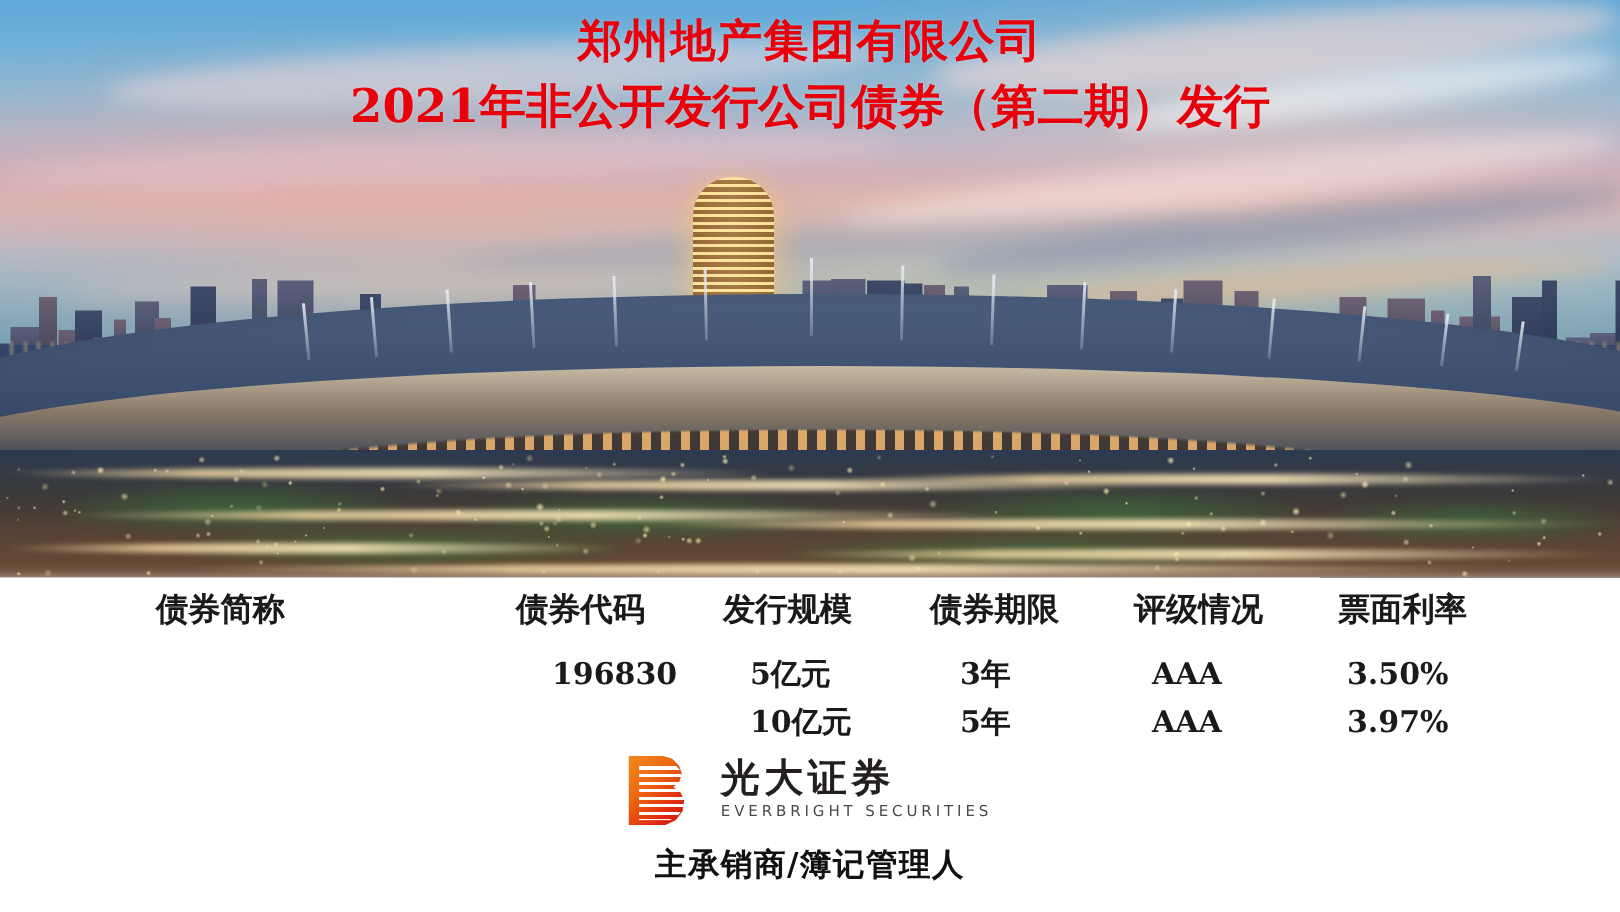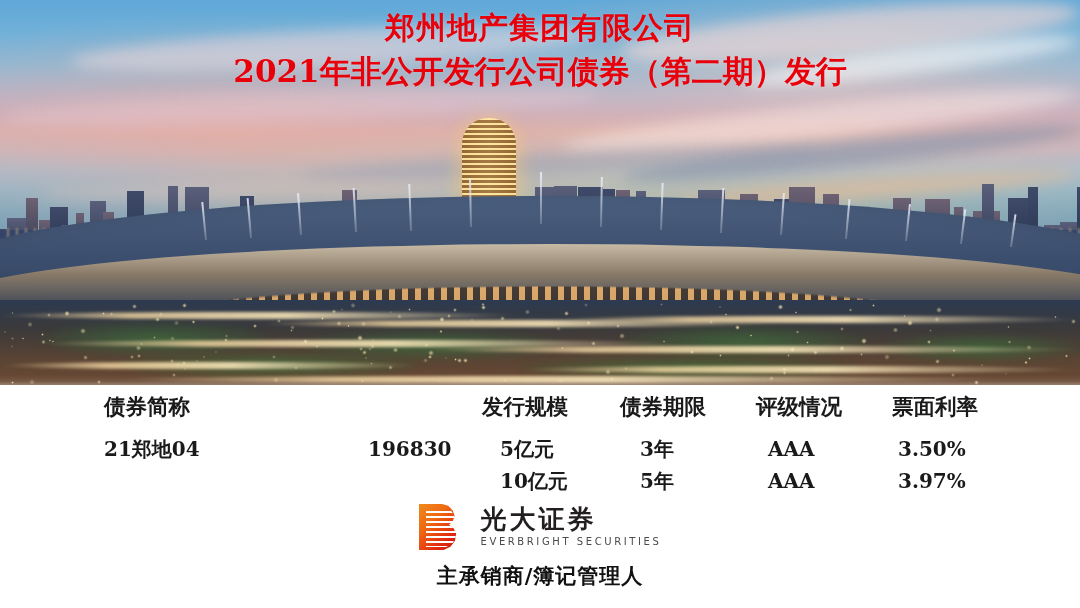--- a/index.html
+++ b/index.html
@@ -609,28 +609,28 @@
 
   <div class="title-block">
     <div class="title-line1">郑州地产集团有限公司</div>
     <div class="title-line2">2021年非公开发行公司债券（第二期）发行</div>
   </div>
 
   <div class="table-area">
 
     <div class="trow head">
       <div class="cell head c0">债券简称</div>
+      <div class="cell head c1">债券代码</div>
       <div class="cell head c3">债券期限</div>
       <div class="cell head c2">发行规模</div>
       <div class="cell head c4">评级情况</div>
       <div class="cell head c5">票面利率</div>
     </div>
 
     <div class="trow r0">
-      <div class="cell body b0">21郑地04</div>
       <div class="cell body b1">196830</div>
       <div class="cell body b2">5亿元</div>
       <div class="cell body b3">3年</div>
       <div class="cell body b4">AAA</div>
       <div class="cell body b5">3.50%</div>
     </div>
 
     <div class="trow r1">
       <div class="cell body b2">10亿元</div>
       <div class="cell body b3">5年</div>

